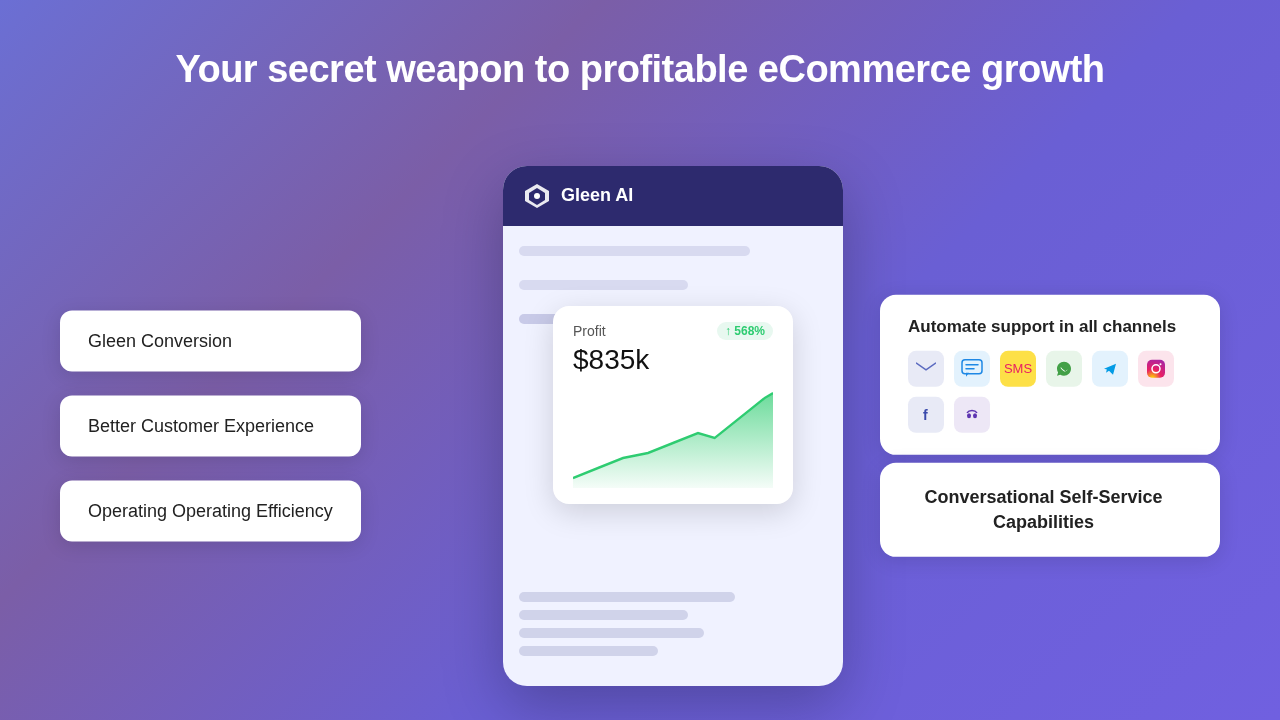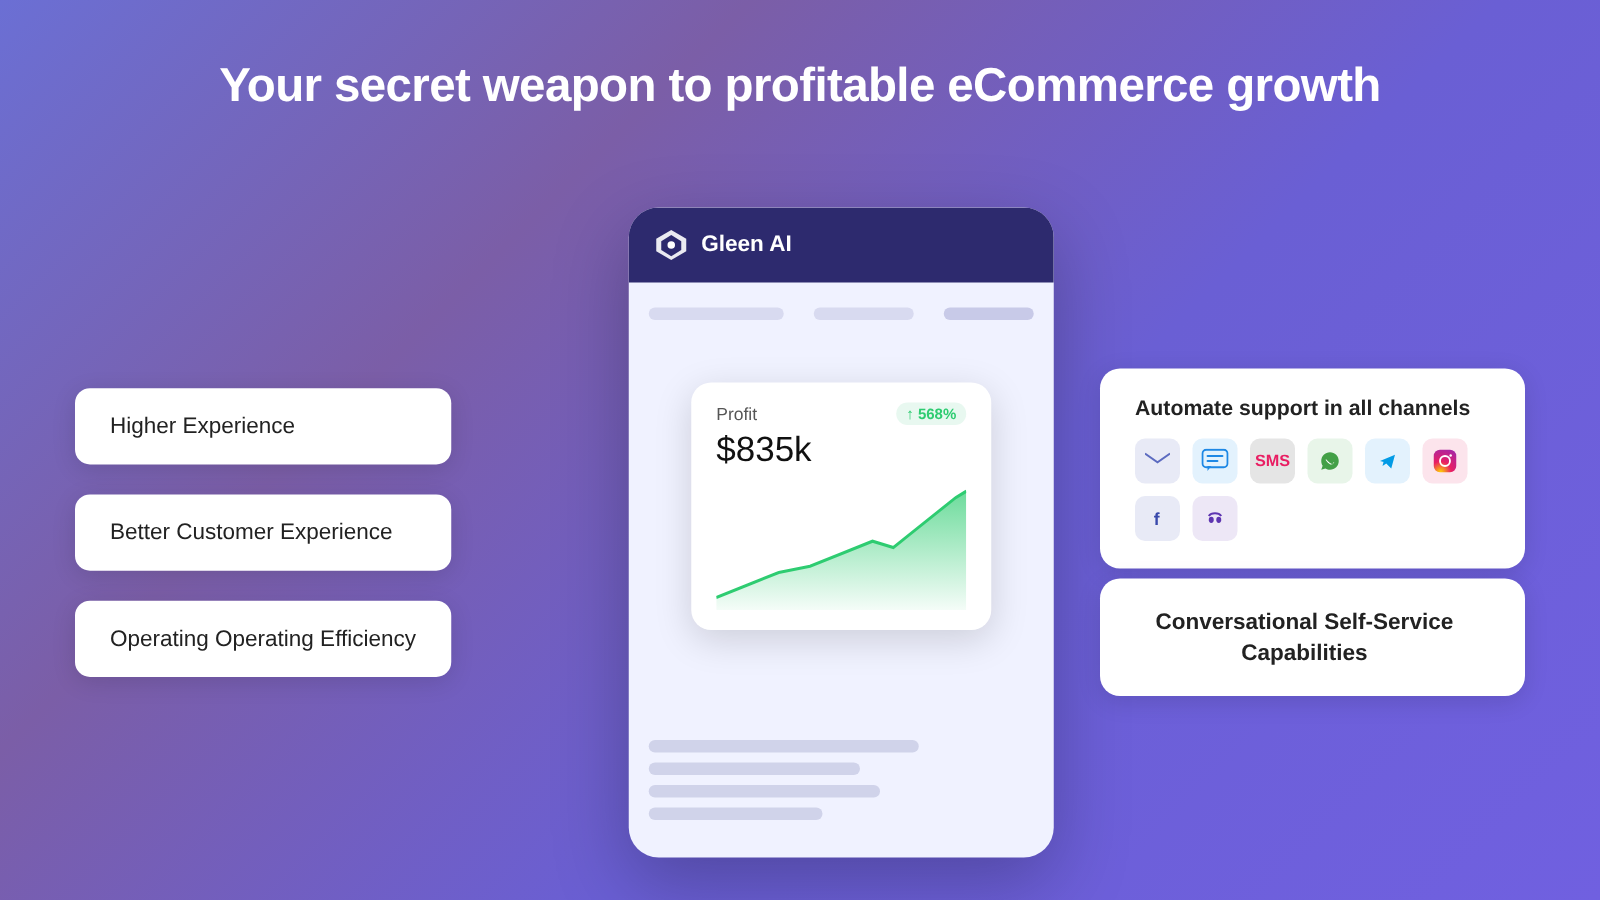--- a/index.html
+++ b/index.html
@@ -93,21 +93,21 @@
     .phone-brand {
       color: #fff;
       font-size: 18px;
       font-weight: 600;
     }
 
     .phone-body {
       flex: 1;
       padding: 20px 16px;
       display: flex;
-      flex-direction: row;
+      flex-direction: column;
       gap: 24px;
       position: relative;
     }
 
     
     .skeleton-line {
       height: 10px;
       border-radius: 5px;
       background: #d8daf0;
     }
@@ -247,21 +247,21 @@
   </style>
 </head>
 <body>
 
 <h1 class="page-title">Your secret weapon to profitable eCommerce growth</h1>
 
 <div class="main-content">
 
   <div class="left-panels">
     <div class="feature-pill">
-      <span>Higher Experience</span>
+      <span>Gleen Conversion</span>
     </div>
     <div class="feature-pill">
       <span>Better Customer Experience</span>
     </div>
     <div class="feature-pill">
       <span>Operating Operating Efficiency</span>
     </div>
   </div>
 
   <div class="phone-container">
@@ -328,21 +328,21 @@
 
         <div class="ch-icon ch-chat">
           <svg width="22" height="20" viewBox="0 0 22 20" fill="none">
             <rect x="1" y="1" width="20" height="14" rx="3" fill="#e3f2fd" stroke="#1e88e5" stroke-width="1.5"></rect>
             <path d="M5,18 L8,14 L5,14" fill="#1e88e5"></path>
             <line x1="5" y1="6" x2="17" y2="6" stroke="#1e88e5" stroke-width="1.5" stroke-linecap="round"></line>
             <line x1="5" y1="10" x2="13" y2="10" stroke="#1e88e5" stroke-width="1.5" stroke-linecap="round"></line>
           </svg>
         </div>
 
-        <div class="ch-icon ch-sms" style="background:#e5e5e5;font-size:13px;font-weight:700;color:#e91e63;">SMS</div>
+        <div class="ch-icon ch-sms" style="background:#fde047;font-size:13px;font-weight:400;color:#e91e63;">SMS</div>
 
         <div class="ch-icon ch-whatsapp">
           <svg width="22" height="22" viewBox="0 0 22 22" fill="none">
             <circle cx="11" cy="11" r="10" fill="#e8f5e9"></circle>
             <path d="M11,4 C7.13,4 4,7.13 4,11 C4,12.39 4.41,13.68 5.1,14.77 L4,18 L7.32,16.92 C8.38,17.56 9.64,17.93 11,17.93 C14.87,17.93 18,14.8 18,10.93 C18,7.06 14.87,4 11,4 Z" fill="#43a047"></path>
             <path d="M8,9.5 C8,9.5 9.5,12 13,13.5 C13,13.5 13.5,11.5 14.5,12 C14.5,12 13,14.5 11,13.5 C9,12.5 7.5,10 7.5,10 L8,9.5Z" fill="#fff"></path>
           </svg>
         </div>
 
         <div class="ch-icon ch-telegram">

